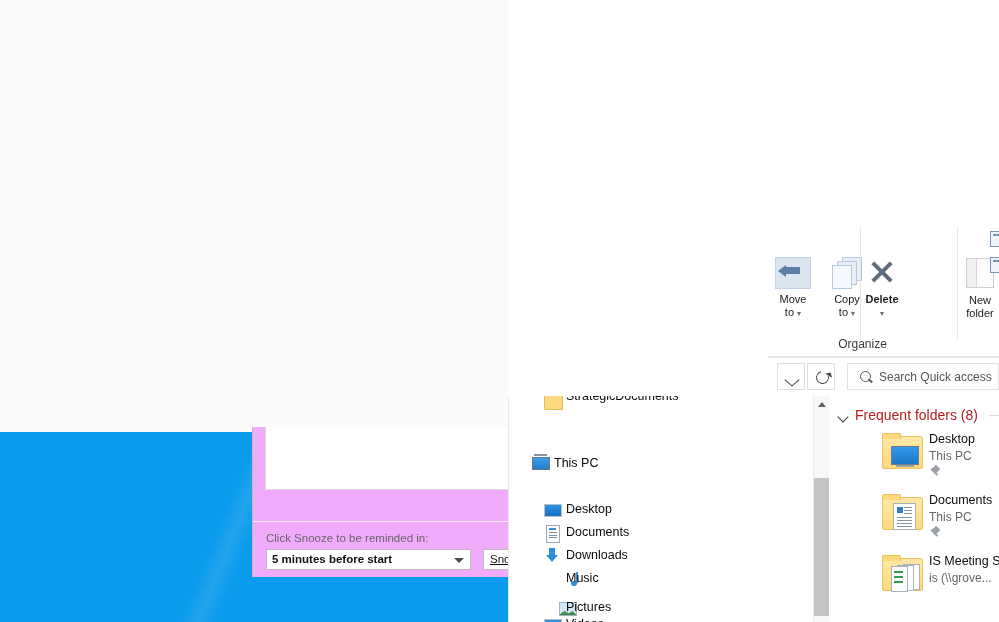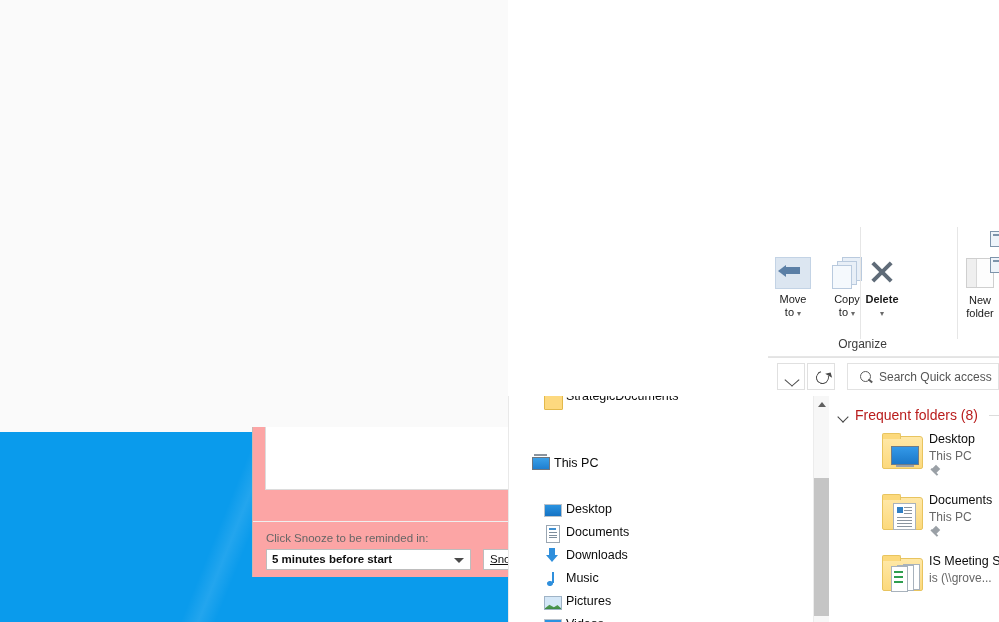--- a/index.html
+++ b/index.html
@@ -27,21 +27,21 @@
   }
   #desktop-wallpaper-right .streak{
     position:absolute;left:-20px;top:128px;width:300px;height:120px;
     background:linear-gradient(104deg,rgba(255,255,255,0) 0%,rgba(255,255,255,.16) 4%,rgba(90,190,245,.20) 9%,rgba(255,255,255,0) 40%);
     transform:rotate(-2deg);
   }
 
   
   #reminder-dialog{
     left:252px;top:427px;width:256px;height:150px;
-    background:#fca5a5;border-left:1px solid #c9b7b2;overflow:hidden;
+    background:#f0abfc;border-left:1px solid #c9b7b2;overflow:hidden;
     font-size:12px;color:#333;
   }
   #reminder-list-box{
     position:absolute;left:12px;top:0;right:-20px;height:62px;
     border:1px solid #dcdcdc;border-top:none;background:#fff;
   }
   #reminder-snooze-label{
     position:absolute;left:13px;top:105px;font-size:11.5px;color:#666;
     white-space:nowrap;
   }
@@ -442,26 +442,26 @@
     <div class="nav-row" style="top:126px;">
       <span class="nav-ico ico-docs" style="left:36px;"><span class="pg"></span></span>
       <span class="nt" style="left:58px;">Documents</span>
     </div>
 
     <div class="nav-row" style="top:149px;">
       <span class="nav-ico ico-downloads" style="left:36px;"><span class="sh"></span><span class="ar"></span></span>
       <span class="nt" style="left:58px;">Downloads</span>
     </div>
 
-    <div class="nav-row" style="top:172px;">
+    <div class="nav-row" style="top:172px;padding-left:24px;">
       <span class="nav-ico ico-music" style="left:36px;"></span>
       <span class="nt" style="left:58px;">Music</span>
     </div>
 
-    <div class="nav-row" style="top:195px;">
+    <div class="nav-row" style="top:201px;padding-left:15px;">
       <span class="nav-ico ico-pictures" style="left:36px;"><span class="fr"></span></span>
       <span class="nt" style="left:58px;">Pictures</span>
     </div>
 
     <div class="nav-row" style="top:218px;">
       <span class="nav-ico ico-videos" style="left:36px;"><span class="fr"></span></span>
       <span class="nt" style="left:58px;">Videos</span>
     </div>
   </div>
 

